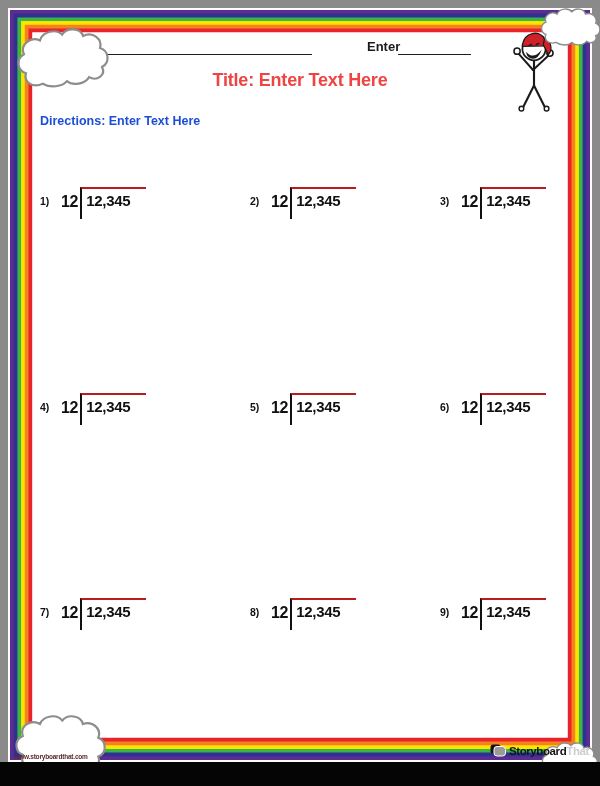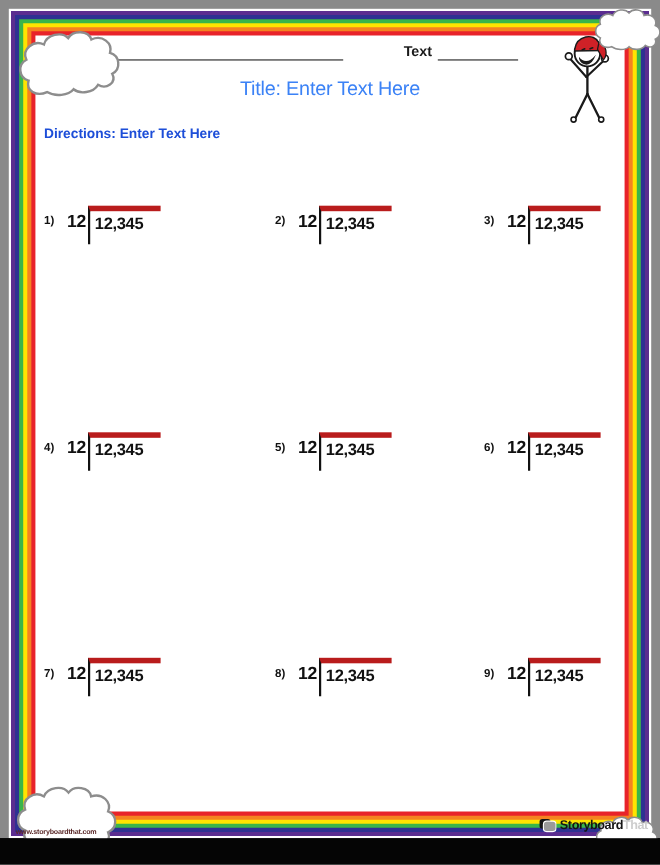--- a/index.html
+++ b/index.html
@@ -12,29 +12,29 @@
   .page { position:absolute; left:8px; top:8px; width:584px; height:754px; background:#fff; }
 
   .rainbow-border { position:absolute; inset:2px; pointer-events:none; }
 
   .content { position:absolute; inset:0; color:#1a1a1a; }
 
   .label { position:absolute; font-weight:bold; font-size:13px; color:#1a1a1a; }
   .fill-line { position:absolute; border-bottom:1.5px solid #1f1f1f; height:17px; }
 
   .page-title { position:absolute; left:0; top:62px; width:100%; text-align:center;
-                font-weight:normal; font-size:18px; letter-spacing:-0.2px; color:#3b82f6; }
+                font-weight:bold; font-size:18px; letter-spacing:-0.2px; color:#ef4444; }
 
   .directions { position:absolute; left:32px; top:106px; font-weight:bold; font-size:12.5px; color:#1d4ed8; }
 
   .problem { position:absolute; display:flex; align-items:flex-start; font-weight:bold; color:#111; }
   .pnum    { font-size:10.5px; width:21px; margin-top:8px; }
   .divisor { font-size:16px; margin-top:6px; letter-spacing:-0.3px; }
   .dividend{ font-size:15px; margin-left:2px; letter-spacing:-0.3px;
-             border-left:2.5px solid #111; border-top:5px solid #b91c1c;
+             border-left:2.5px solid #111; border-top:2px solid #b91c1c;
              padding:3px 16px 10px 4px; }
 
   .cloud { position:absolute; overflow:visible; }
 
   .stick-figure { position:absolute; left:497px; top:17px; width:58px; height:90px; }
 
   .watermark { position:absolute; left:2px; top:745px; width:82px; text-align:center;
                font-size:6.5px; font-weight:bold; color:#5c2b2b; letter-spacing:-0.2px; }
 
   .logo { position:absolute; right:3px; top:736px; display:flex; align-items:center; gap:3px; }
@@ -59,21 +59,21 @@
 <div class="viewport">
   <div class="page">
 
     <div class="rainbow-border" style="box-shadow: rgb(91, 45, 144) 0px 0px 0px 3.7px inset, rgb(46, 49, 146) 0px 0px 0px 7.4px inset, rgb(58, 181, 74) 0px 0px 0px 11.1px inset, rgb(255, 228, 0) 0px 0px 0px 14.8px inset, rgb(245, 130, 32) 0px 0px 0px 18.5px inset, rgb(232, 35, 42) 0px 0px 0px 22.2px inset;"></div>
 
     <div class="content">
 
       <span class="label" style="left:34px; top:31px;">Name</span>
       <span class="fill-line" style="left:66px; top:30px; width:238px;"></span>
 
-      <span class="label" style="left:359px; top:31px;">Text</span>
+      <span class="label" style="left:359px; top:31px;">Enter</span>
       <span class="fill-line" style="left:390px; top:30px; width:73px;"></span>
 
       <div class="page-title">Title: Enter Text Here</div>
       <div class="directions">Directions: Enter Text Here</div>
 
       <div class="problem" style="left:32px; top:179px;">
         <span class="pnum">1)</span>
         <span class="divisor">12</span>
         <span class="dividend">12,345</span>
       </div>

